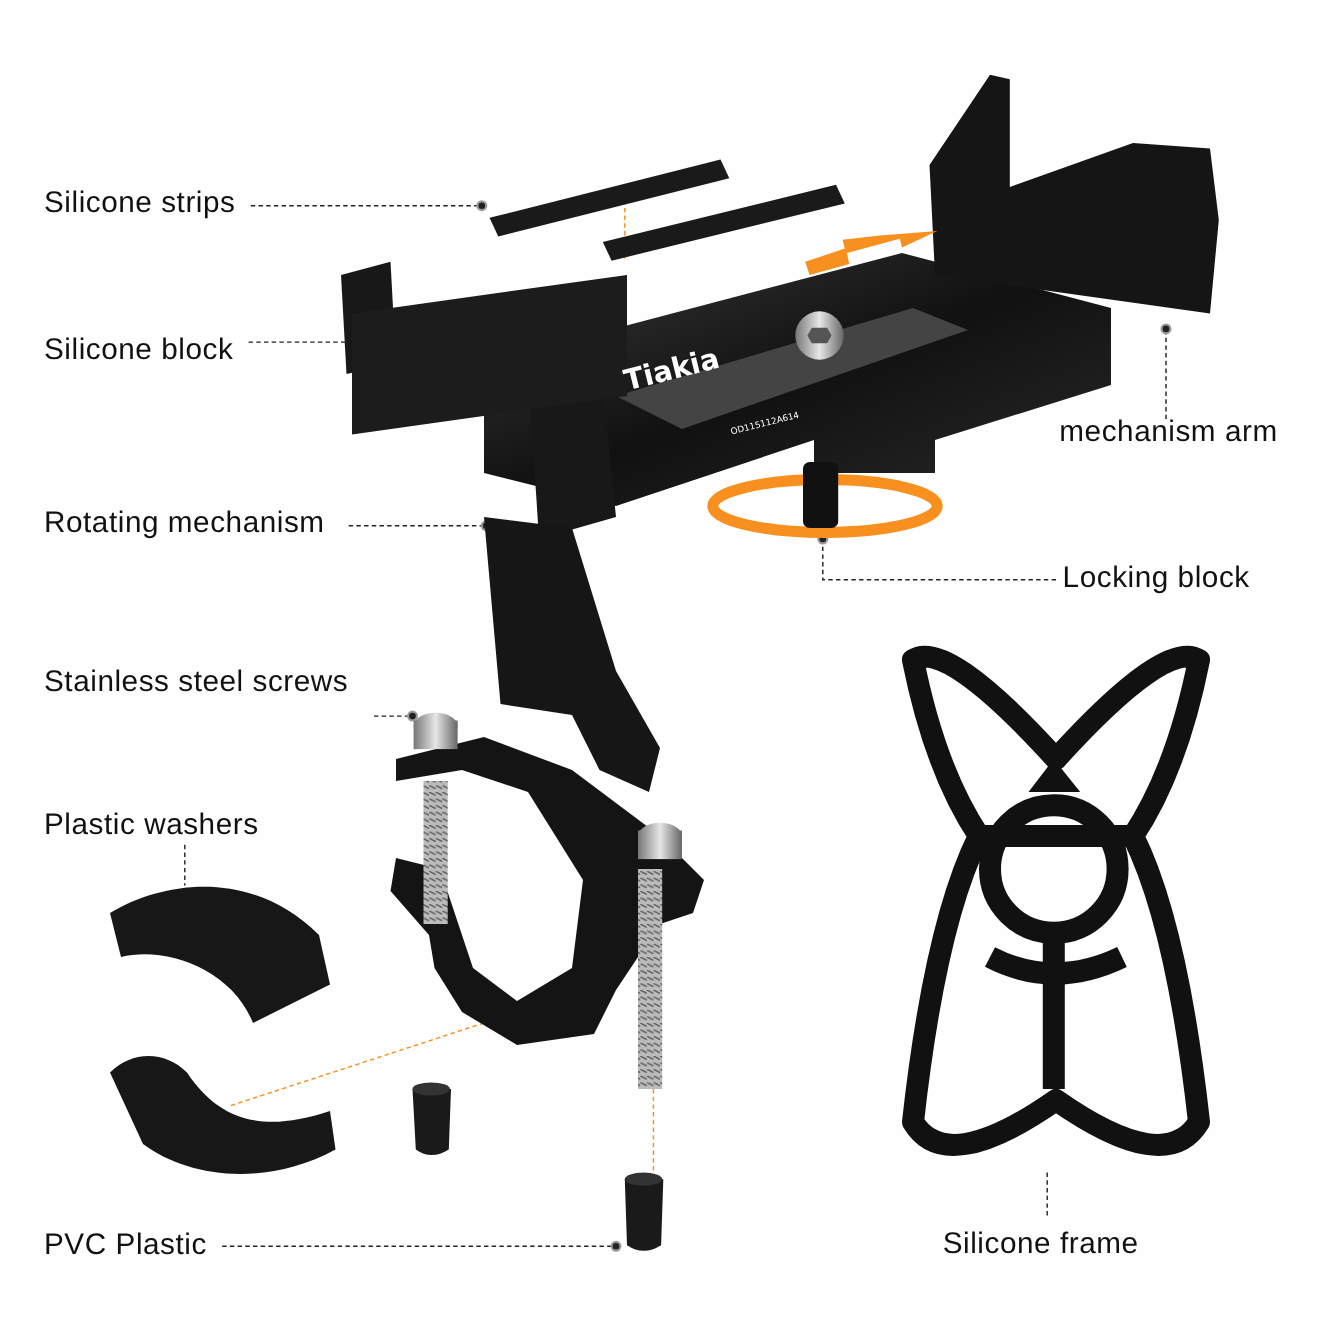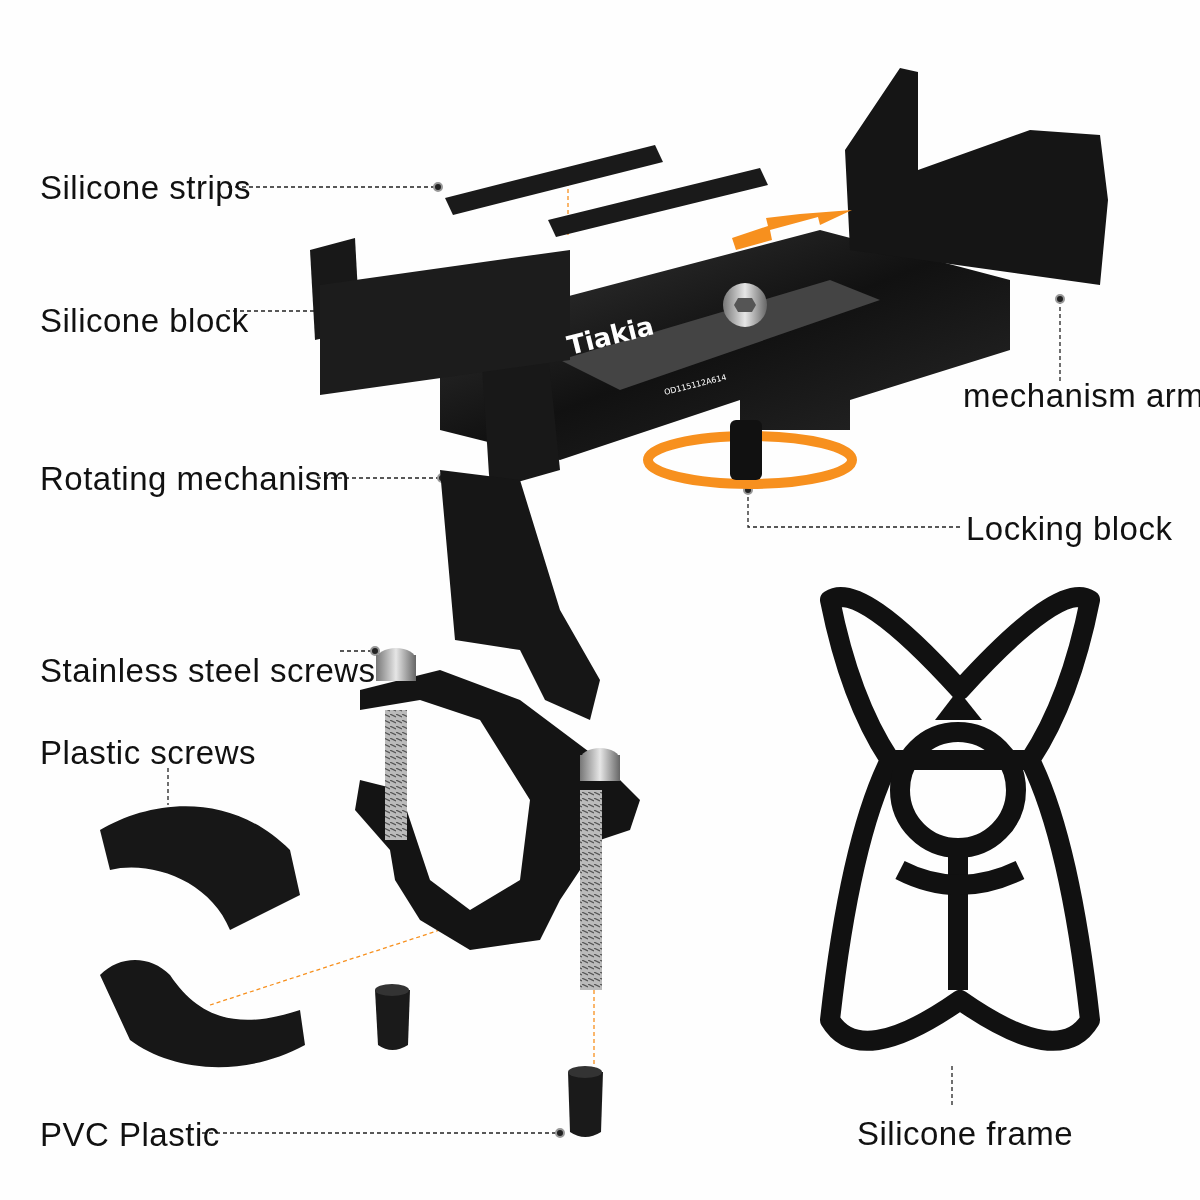--- a/index.html
+++ b/index.html
@@ -1,17 +1,17 @@
 <!DOCTYPE html>
 <html><head>
 <meta charset="utf-8">
 <style>
   html,body{margin:0;padding:0;background:#fefefe;}
   body{width:1200px;height:1200px;position:relative;overflow:hidden;font-family:"Liberation Sans","DejaVu Sans",sans-serif;}
-  .label{position:absolute;font-size:33px;color:#111;letter-spacing:0.5px;white-space:nowrap;font-weight:300;}
+  .label{position:absolute;font-size:27px;color:#111;letter-spacing:0.5px;white-space:nowrap;font-weight:300;}
   svg.art{position:absolute;left:0;top:0;}
 </style>
 </head>
 <body>
 
 <svg class="art" width="1200" height="1200" viewBox="0 0 1200 1200">
   <defs>
     <linearGradient id="metal" x1="0" y1="0" x2="1" y2="1">
       <stop offset="0" stop-color="#3a3a3a"></stop>
       <stop offset="0.5" stop-color="#111"></stop>
@@ -118,18 +118,18 @@
     <path d="M890 760 L1030 760"></path>
     <path d="M958 848 L958 990"></path>
     <path d="M900 870 Q958 900 1020 870"></path>
   </g>
   <polygon points="958,690 935,720 982,720" fill="#111"></polygon>
 </svg>
 
 <div class="label" style="left:40px;top:169px">Silicone strips</div>
 <div class="label" style="left:40px;top:302px">Silicone block</div>
 <div class="label" style="left:40px;top:460px">Rotating mechanism</div>
-<div class="label" style="left:40px;top:652px">Stainless steel screws</div>
-<div class="label" style="left:40px;top:734px">Plastic screws</div>
+<div class="label" style="left:40px;top:604px">Stainless steel screws</div>
+<div class="label" style="left:40px;top:734px">Plastic washers</div>
 <div class="label" style="left:40px;top:1116px">PVC Plastic</div>
 <div class="label" style="left:963px;top:377px">mechanism arm</div>
 <div class="label" style="left:966px;top:510px">Locking block</div>
 <div class="label" style="left:857px;top:1115px">Silicone frame</div>
 
 </body></html>

